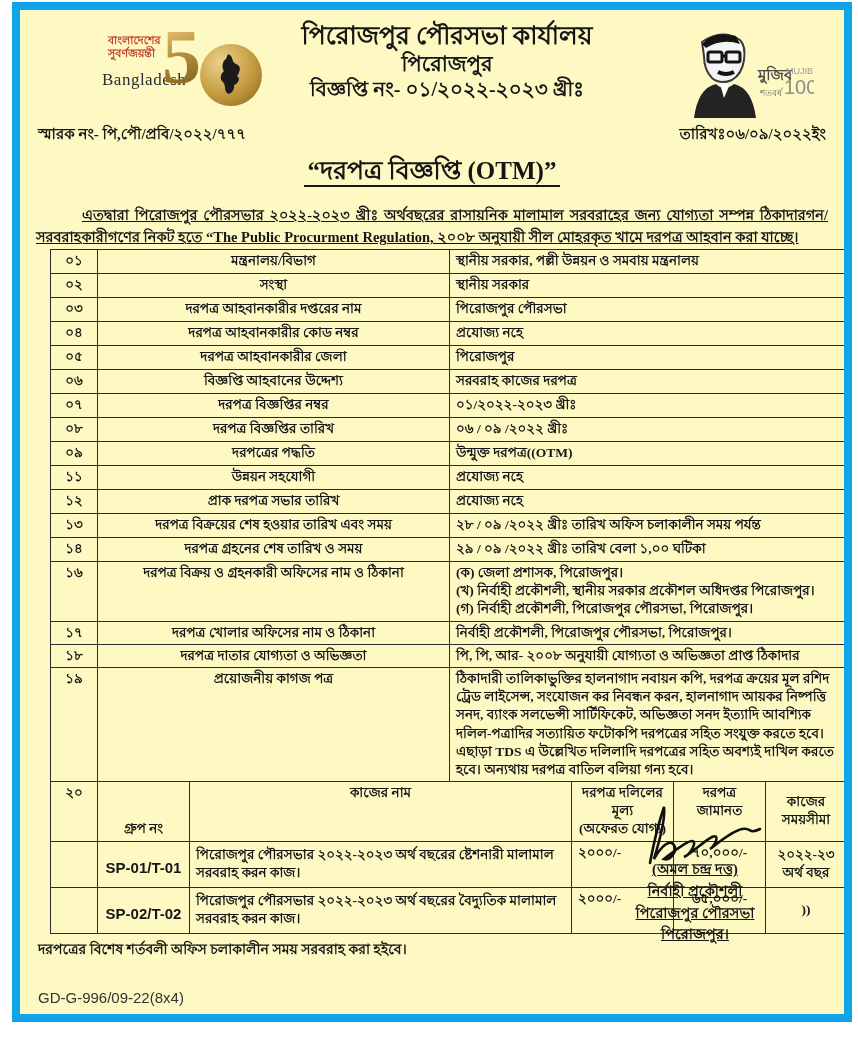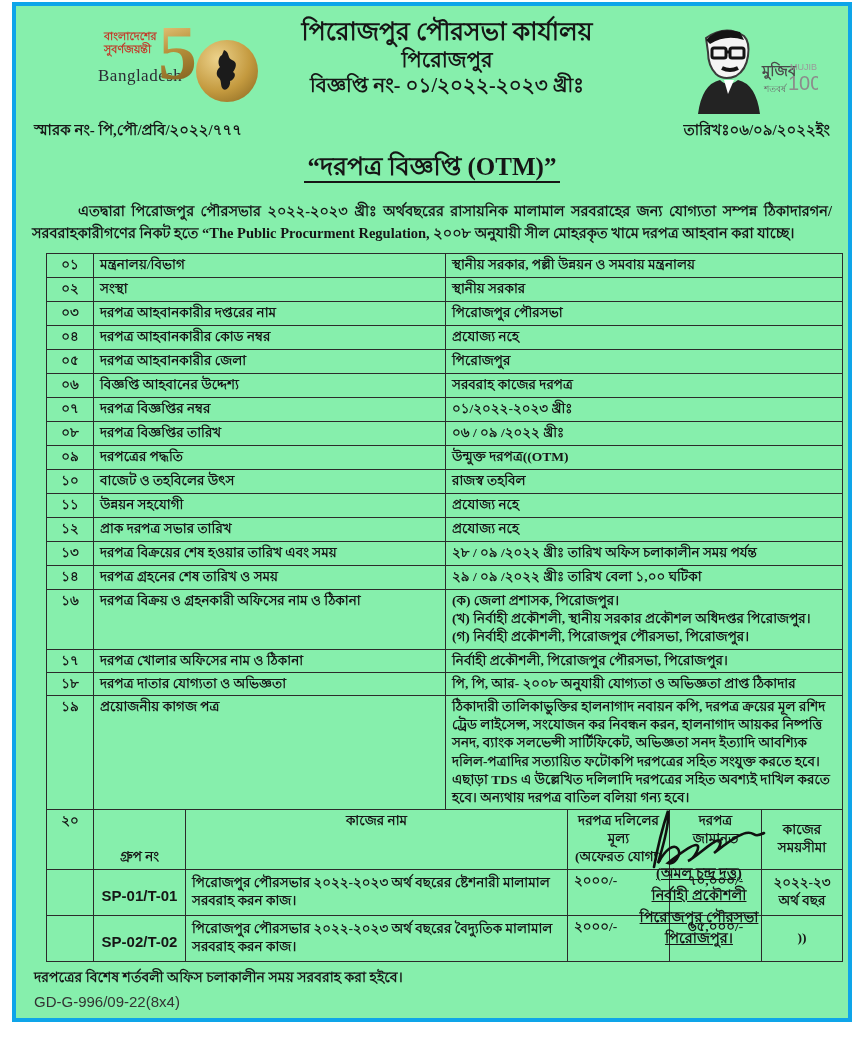--- a/index.html
+++ b/index.html
@@ -1,21 +1,21 @@
 <!DOCTYPE html>
 <html><head>
 <meta charset="utf-8">
 <style>
   * { box-sizing: border-box; margin: 0; padding: 0; }
   html, body { width: 858px; height: 1053px; background: #ffffff; }
   body { font-family: "Liberation Serif", "DejaVu Serif", serif; color: #161616; position: relative; }
 
   .sheet {
     position: absolute; left: 12px; top: 2px; width: 840px; height: 1020px;
-    border: 4px solid #0ea5e9; background: #86efac; overflow: hidden;
+    border: 8px solid #0ea5e9; background: #fef9c3; overflow: hidden;
   }
   .inner { padding: 10px 12px 0 12px; position: relative; height: 100%; }
 
   
   .header { position: relative; height: 100px; }
   .logo50 { position: absolute; left: 68px; top: 6px; width: 160px; height: 92px; }
   .logo50 .bn-lines { position: absolute; left: 8px; top: 8px; color: #c13b2a; font-size: 11px; line-height: 1.15; font-weight: bold; }
   .logo50 .brand { position: absolute; left: 2px; top: 44px; color: #2b2b33; font-size: 17px; letter-spacing: .5px; }
   .logo50 .five { position: absolute; left: 62px; top: -8px; font-size: 78px; font-weight: bold;
     background: linear-gradient(160deg,#e8c97e 10%,#b8913c 45%,#7e5f1d 90%);
@@ -33,27 +33,27 @@
   .mujib svg { width: 100%; height: 100%; }
 
   
   .memo { display: flex; justify-content: space-between; font-size: 15px; font-weight: bold; padding: 2px 6px 0 6px; }
 
   
   .doc-title { text-align: center; margin-top: 4px; }
   .doc-title span { font-size: 25px; font-weight: bold; border-bottom: 2px solid #161616; padding: 0 4px 1px 4px; }
 
   
-  .intro { margin: 10px 4px 8px 4px; font-size: 14.5px; font-weight: 600; line-height: 1.55; text-align: justify; text-indent: 46px; }
+  .intro { margin: 10px 4px 0 4px; font-size: 14.5px; font-weight: 600; line-height: 1.55; text-align: justify; text-indent: 46px; text-decoration: underline; }
 
   
   table { border-collapse: collapse; table-layout: fixed; width: 796px; margin-left: 18px; }
   td { border: 1.5px solid #2b2b2b; font-size: 13.5px; font-weight: 600; padding: 2px 6px; vertical-align: top; line-height: 1.35; }
   .info-table td.c-no { width: 47px; text-align: center; }
-  .info-table td.c-label { width: 352px; }
+  .info-table td.c-label { width: 352px; text-align: center; }
   .info-table td.c-value { width: 397px; }
   .info-table tr.h1 td { height: 24px; }
   .work-table { margin-top: -1.5px; }
   .work-table td { text-align: center; }
   .work-table td.w-name { text-align: left; }
   .wt-c0 { width: 47px; } .wt-c1 { width: 92px; } .wt-c2 { width: 382px; }
   .wt-c3 { width: 102px; } .wt-c4 { width: 92px; } .wt-c5 { width: 81px; }
   .work-table .group-cell { font-family: "Liberation Sans", sans-serif; font-size: 15px; font-weight: bold; padding-top: 10px; }
   .work-table .hdr td { vertical-align: middle; }
   .work-table .price-cell, .work-table .w-name { text-align: left; }
@@ -167,25 +167,20 @@
           </tr>
           <tr class="h1">
             <td class="c-no">০৮</td>
             <td class="c-label">দরপত্র বিজ্ঞপ্তির তারিখ</td>
             <td class="c-value">০৬ / ০৯ /২০২২ খ্রীঃ</td>
           </tr>
           <tr class="h1">
             <td class="c-no">০৯</td>
             <td class="c-label">দরপত্রের পদ্ধতি</td>
             <td class="c-value">উন্মুক্ত দরপত্র((OTM)</td>
-          </tr>
-          <tr class="h1">
-            <td class="c-no">১০</td>
-            <td class="c-label">বাজেট ও তহবিলের উৎস</td>
-            <td class="c-value">রাজস্ব তহবিল</td>
           </tr>
           <tr class="h1">
             <td class="c-no">১১</td>
             <td class="c-label">উন্নয়ন সহযোগী</td>
             <td class="c-value">প্রযোজ্য নহে</td>
           </tr>
           <tr class="h1">
             <td class="c-no">১২</td>
             <td class="c-label">প্রাক  দরপত্র সভার তারিখ</td>
             <td class="c-value">প্রযোজ্য নহে</td>

